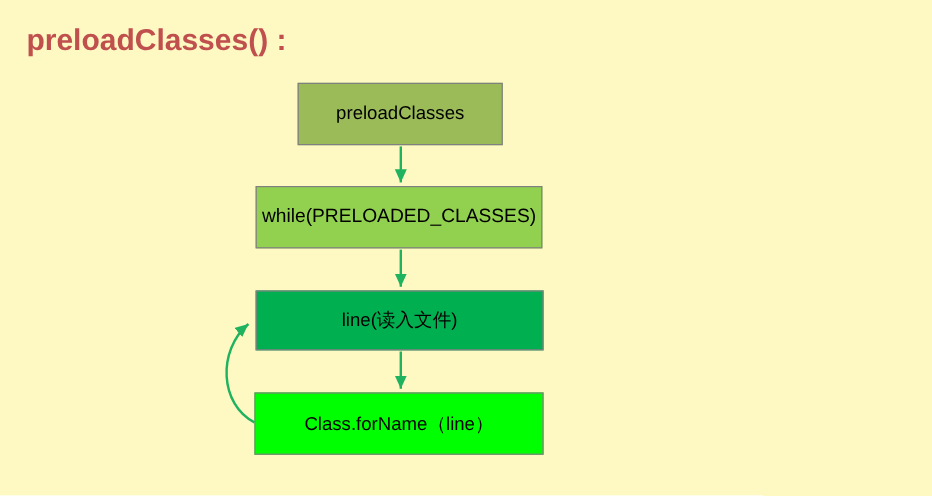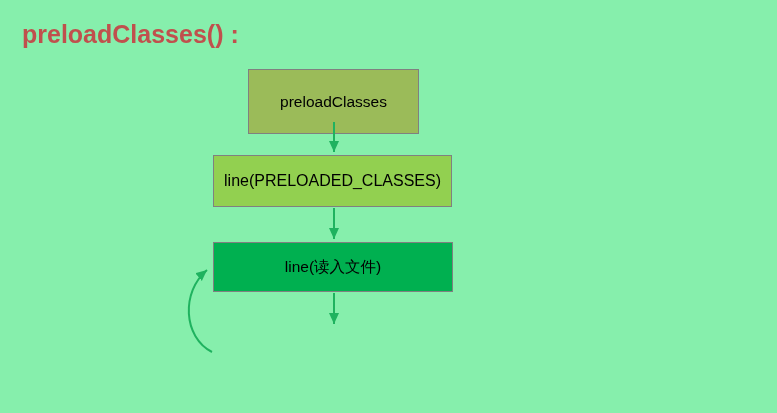--- a/index.html
+++ b/index.html
@@ -1,21 +1,21 @@
 <!DOCTYPE html>
 <html><head>
 <meta charset="utf-8">
 <style>
   html, body { margin: 0; padding: 0; background: #ffffff; }
   body { font-family: "Liberation Sans", "DejaVu Sans", sans-serif; }
   .canvas {
     position: relative;
     width: 777px;
     height: 413px;
-    background: #86efac;
+    background: #fef9c3;
     overflow: hidden;
   }
   .page-title {
     position: absolute;
     left: 22px;
     top: 20px;
     font-size: 25px;
     font-weight: bold;
     letter-spacing: 0px;
     white-space: nowrap;
@@ -25,44 +25,45 @@
     display: flex;
     align-items: center;
     justify-content: center;
     border: 1.5px solid #808080;
     box-sizing: border-box;
     font-size: 15.5px;
     color: #000000;
     text-align: center;
     white-space: nowrap;
   }
-  .node-preload { left: 248px; top: 69px;  width: 171px; height: 65px; }
+  .node-preload { left: 248px; top: 69px;  width: 171px; height: 52px; }
   .node-load    { left: 213px; top: 155px; width: 239px; height: 52px; font-size: 16px; }
   .node-while   { left: 213px; top: 242px; width: 240px; height: 50px; }
   .node-forname { left: 212px; top: 327px; width: 241px; height: 52px; }
   .edge-layer {
     position: absolute;
     left: 0; top: 0;
     width: 777px; height: 413px;
     pointer-events: none;
   }
 </style>
 </head>
 <body>
 
 <div class="canvas">
 
   <div class="page-title" style="color: rgb(192, 80, 77);">preloadClasses() :</div>
 
   <div class="node node-preload" style="background: rgb(155, 187, 89); border-color: rgb(128, 128, 128); color: rgb(0, 0, 0);">preloadClasses</div>
 
-  <div class="node node-load" style="background: rgb(146, 208, 80); border-color: rgb(128, 128, 128); color: rgb(0, 0, 0);">line(PRELOADED_CLASSES)</div>
+  <div class="node node-load" style="background: rgb(146, 208, 80); border-color: rgb(128, 128, 128); color: rgb(0, 0, 0);">while(PRELOADED_CLASSES)</div>
 
   <div class="node node-while" style="background: rgb(0, 176, 80); border-color: rgb(128, 128, 128); color: rgb(0, 0, 0);">line(读入文件)</div>
 
+  <div class="node node-forname" style="background: rgb(0, 255, 0); border-color: rgb(128, 128, 128); color: rgb(0, 0, 0);">Class.forName（line）</div>
 
   <svg class="edge-layer" width="777" height="413" viewBox="0 0 777 413" xmlns="http://www.w3.org/2000/svg">
     <defs>
       <marker id="ah" markerUnits="userSpaceOnUse" markerWidth="13" markerHeight="11" refX="11" refY="5" orient="auto">
         <polygon points="0 0, 11 5, 0 10" fill="#1FB25F"></polygon>
       </marker>
     </defs>
 
     <line x1="334" y1="122" x2="334" y2="152" stroke-width="2" marker-end="url(#ah)" stroke="#1FB25F"></line>
 

